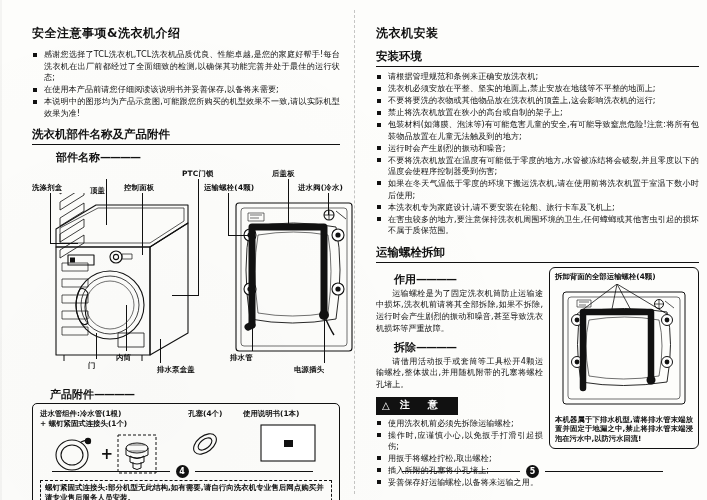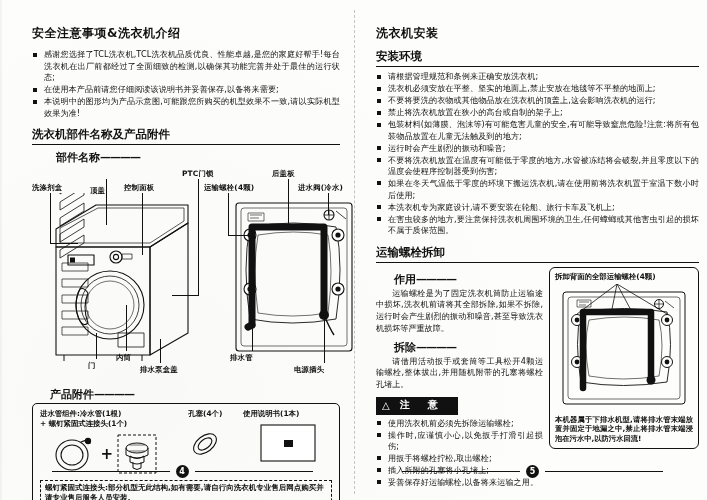--- a/index.html
+++ b/index.html
@@ -93,21 +93,21 @@
     <h3 class="sub dashed-after" style="margin-left:24px;">部件名称</h3>
 
     <div class="parts-area">
 
       <span class="lbl" style="left:0px;top:16px;">洗涤剂盒</span>
       <span class="lbl" style="left:58px;top:19px;">顶盖</span>
       <span class="lbl" style="left:92px;top:16px;">控制面板</span>
       <span class="lbl" style="left:150px;top:2px;">PTC门锁</span>
       <span class="lbl" style="left:56px;top:194px;">门</span>
       <span class="lbl" style="left:84px;top:186px;">内筒</span>
-      <span class="lbl" style="left:108px;top:198px;">排水泵盒盖</span>
+      <span class="lbl" style="left:125px;top:198px;">排水泵盒盖</span>
 
       <span class="lbl" style="left:172px;top:16px;">运输螺栓(4颗)</span>
       <span class="lbl" style="left:240px;top:2px;">后盖板</span>
       <span class="lbl" style="left:266px;top:16px;">进水阀(冷水)</span>
       <span class="lbl" style="left:198px;top:186px;">排水管</span>
       <span class="lbl" style="left:262px;top:198px;">电源插头</span>
 
       <svg width="170" height="175" viewBox="0 0 170 175" style="position:absolute;left:6px;top:26px;">
         <g fill="none" stroke="#111" stroke-width="1.1" stroke-linejoin="round">
 

